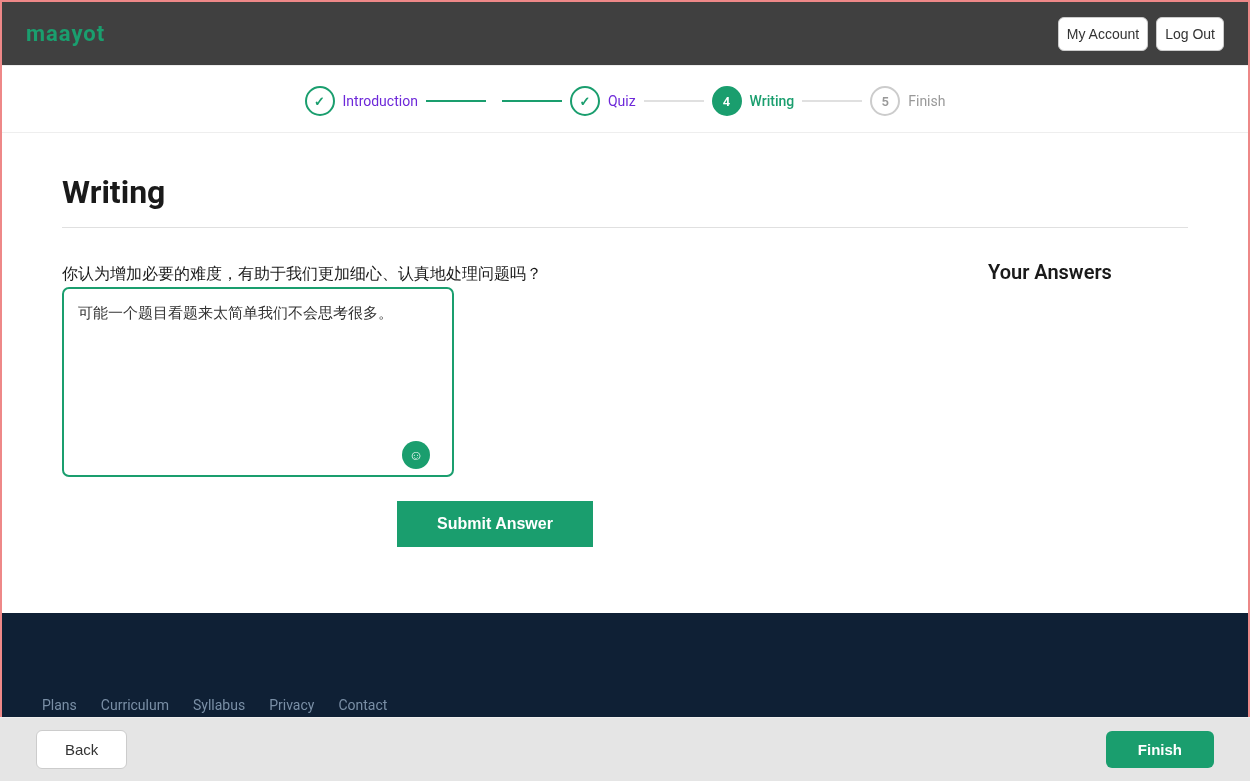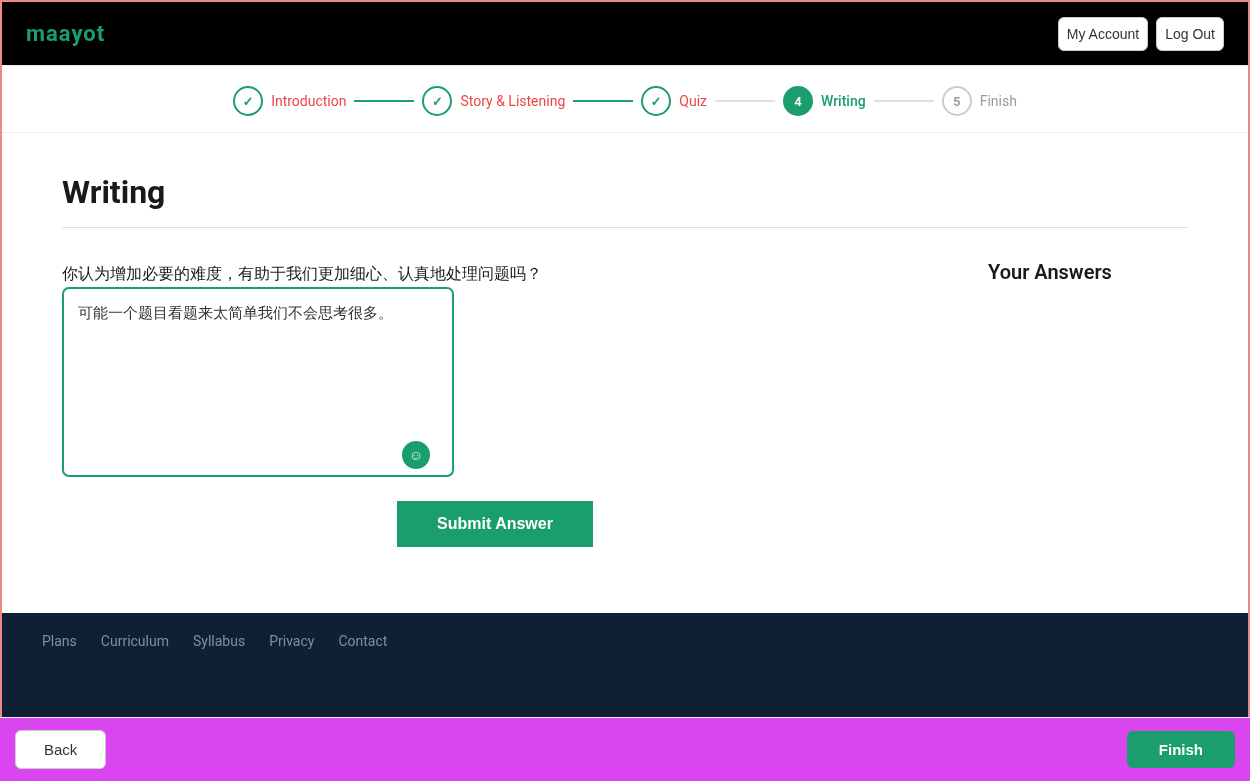--- a/index.html
+++ b/index.html
@@ -18,21 +18,21 @@
       overflow: hidden;
     }
     
     .header {
       display: flex;
       align-items: center;
       justify-content: space-between;
       padding: 0 24px;
       height: 64px;
       border-bottom: 1px solid #eee;
-      background: #000000;
+      background: #404040;
     }
     .logo {
       font-size: 22px;
       font-weight: 700;
       color: #1a9e6e;
       letter-spacing: 1px;
     }
     .header-actions {
       display: flex;
       gap: 8px;
@@ -84,21 +84,21 @@
       border: 2px solid #1a9e6e;
       color: white;
     }
     .step-circle.inactive {
       background: white;
       border: 2px solid #ccc;
       color: #999;
     }
     .step-label {
       font-size: 14px;
-      color: #ef4444;
+      color: #6d28d9;
     }
     .step-label.active { color: #1a9e6e; font-weight: 500; }
     .step-label.inactive { color: #999; }
     .step-connector {
       width: 60px;
       height: 2px;
       background: #e0e0e0;
       margin: 0 8px;
     }
     .step-connector.completed { background: #1a9e6e; }
@@ -186,20 +186,21 @@
       font-weight: 600;
       color: #1a1a1a;
     }
 
     
     .footer {
       background: #0f2035;
       height: 120px;
       padding: 20px 40px;
       display: flex;
+      align-items: flex-end;
     }
     .footer-links {
       display: flex;
       gap: 24px;
     }
     .footer-link {
       color: #7a8fa6;
       font-size: 14px;
       text-decoration: none;
     }
@@ -207,22 +208,22 @@
     
     .bottom-bar {
       position: fixed;
       bottom: 0;
       left: 0;
       right: 0;
       width: 1250px;
       display: flex;
       justify-content: space-between;
       align-items: center;
-      padding: 12px 15px;
-      background: #d946ef;
+      padding: 12px 36px;
+      background: #e5e5e5;
       border-top: 1px solid #eee;
     }
     .back-btn {
       padding: 10px 28px;
       border: 1px solid #ccc;
       border-radius: 6px;
       background: white;
       font-size: 15px;
       cursor: pointer;
       color: #333;
@@ -258,26 +259,20 @@
 
     <div class="step-item">
       <div class="step-circle completed">
         <span class="checkmark"></span>
       </div>
       <span class="step-label">Introduction</span>
     </div>
 
     <div class="step-connector completed"></div>
 
-    <div class="step-item">
-      <div class="step-circle completed">
-        <span class="checkmark"></span>
-      </div>
-      <span class="step-label">Story &amp; Listening</span>
-    </div>
 
     <div class="step-connector completed"></div>
 
     <div class="step-item">
       <div class="step-circle completed">
         <span class="checkmark"></span>
       </div>
       <span class="step-label">Quiz</span>
     </div>
 

